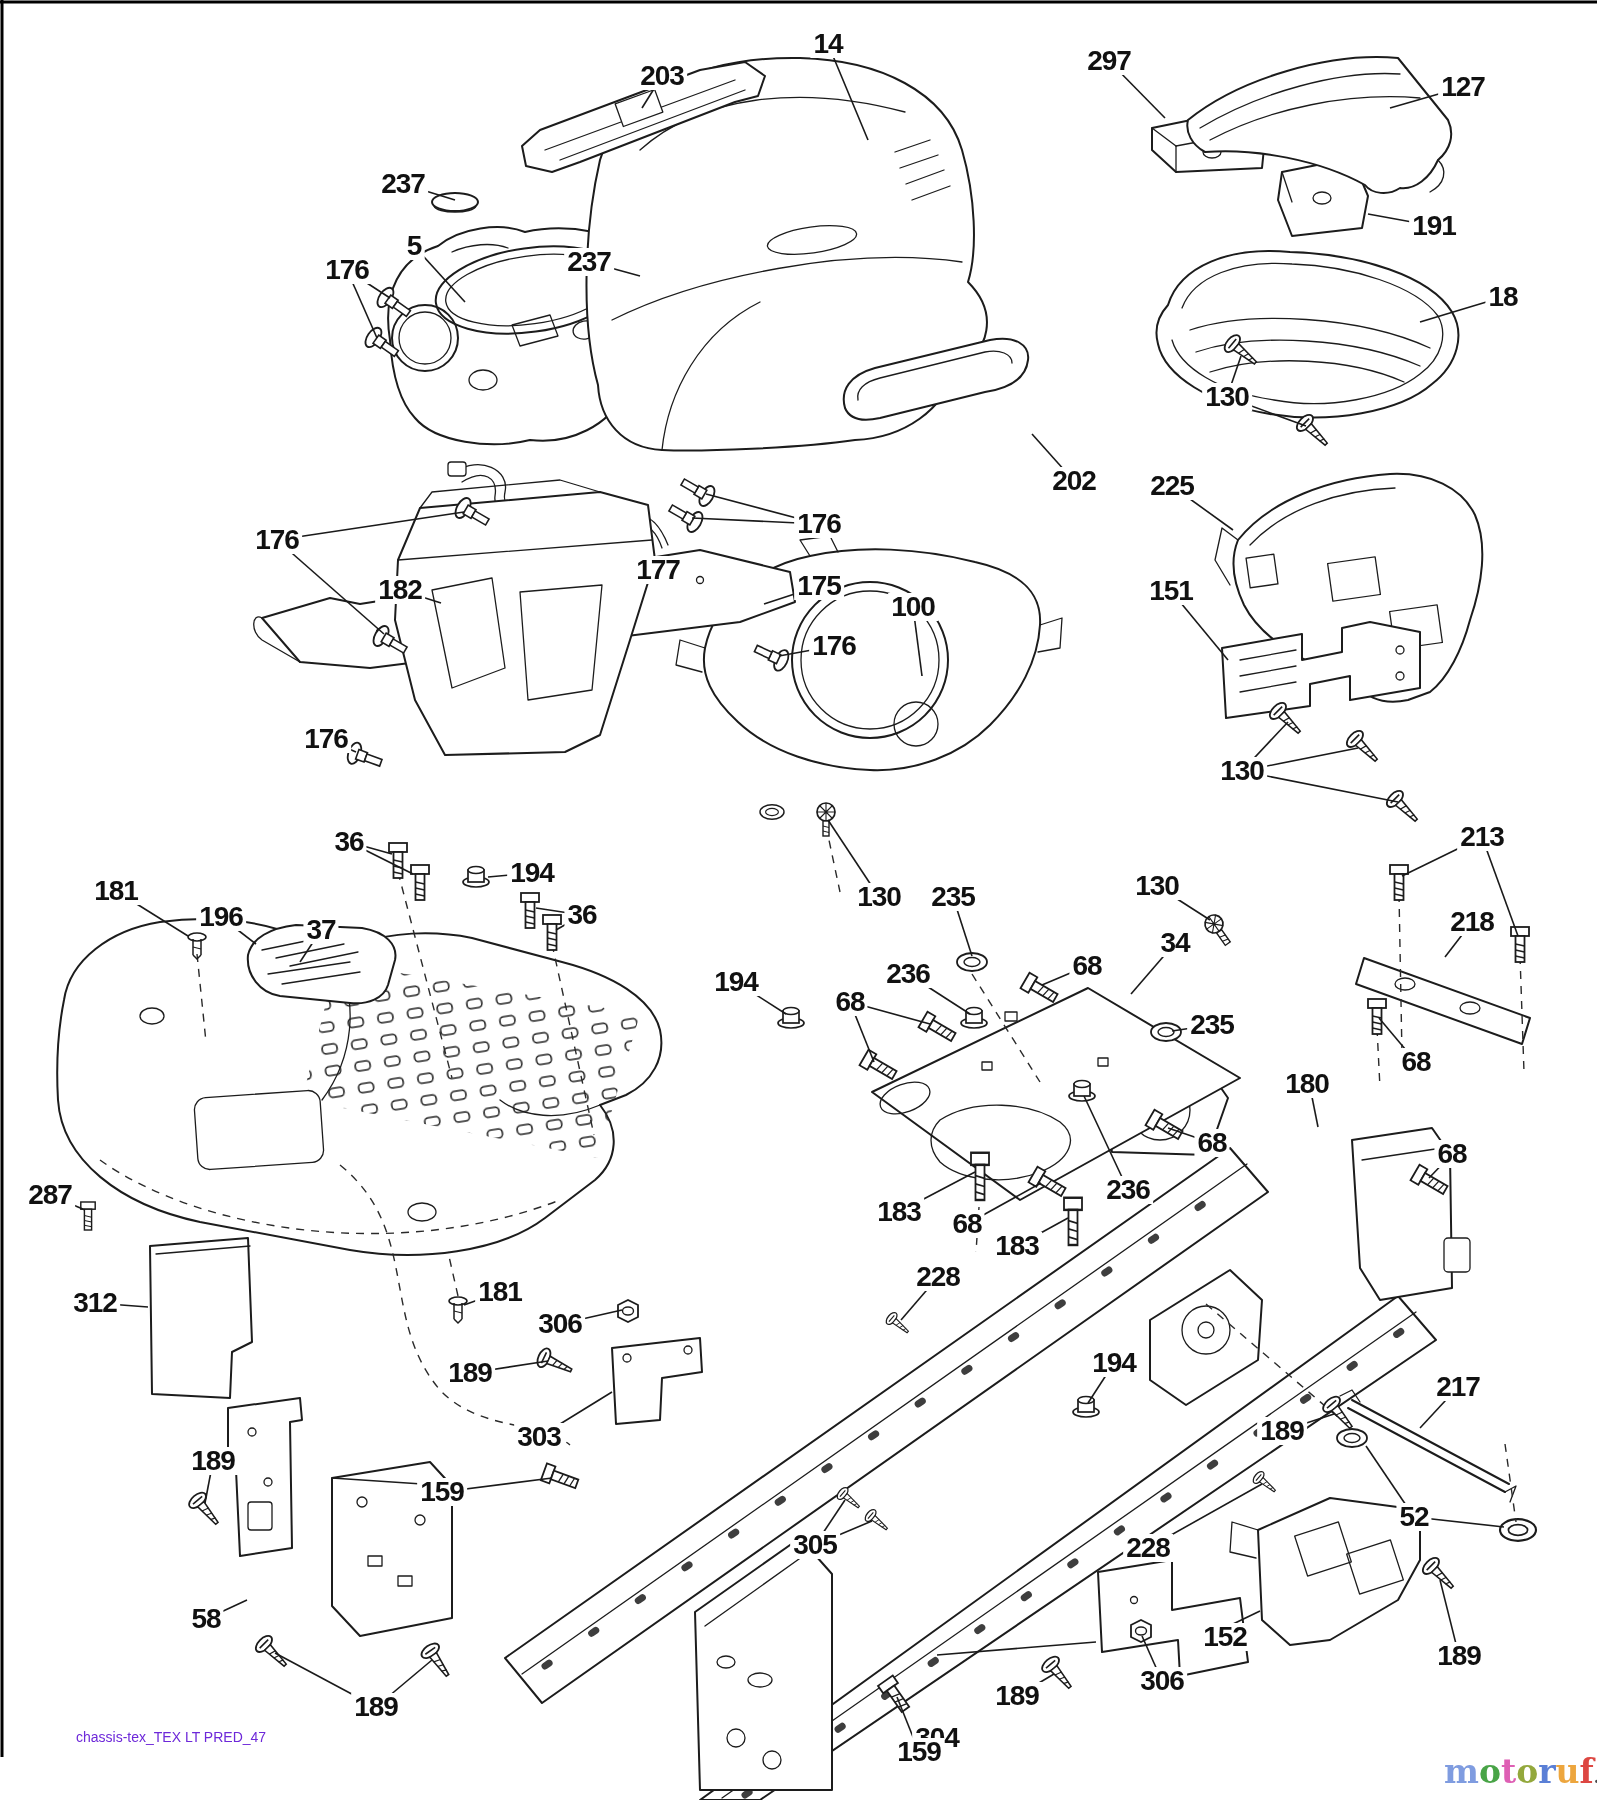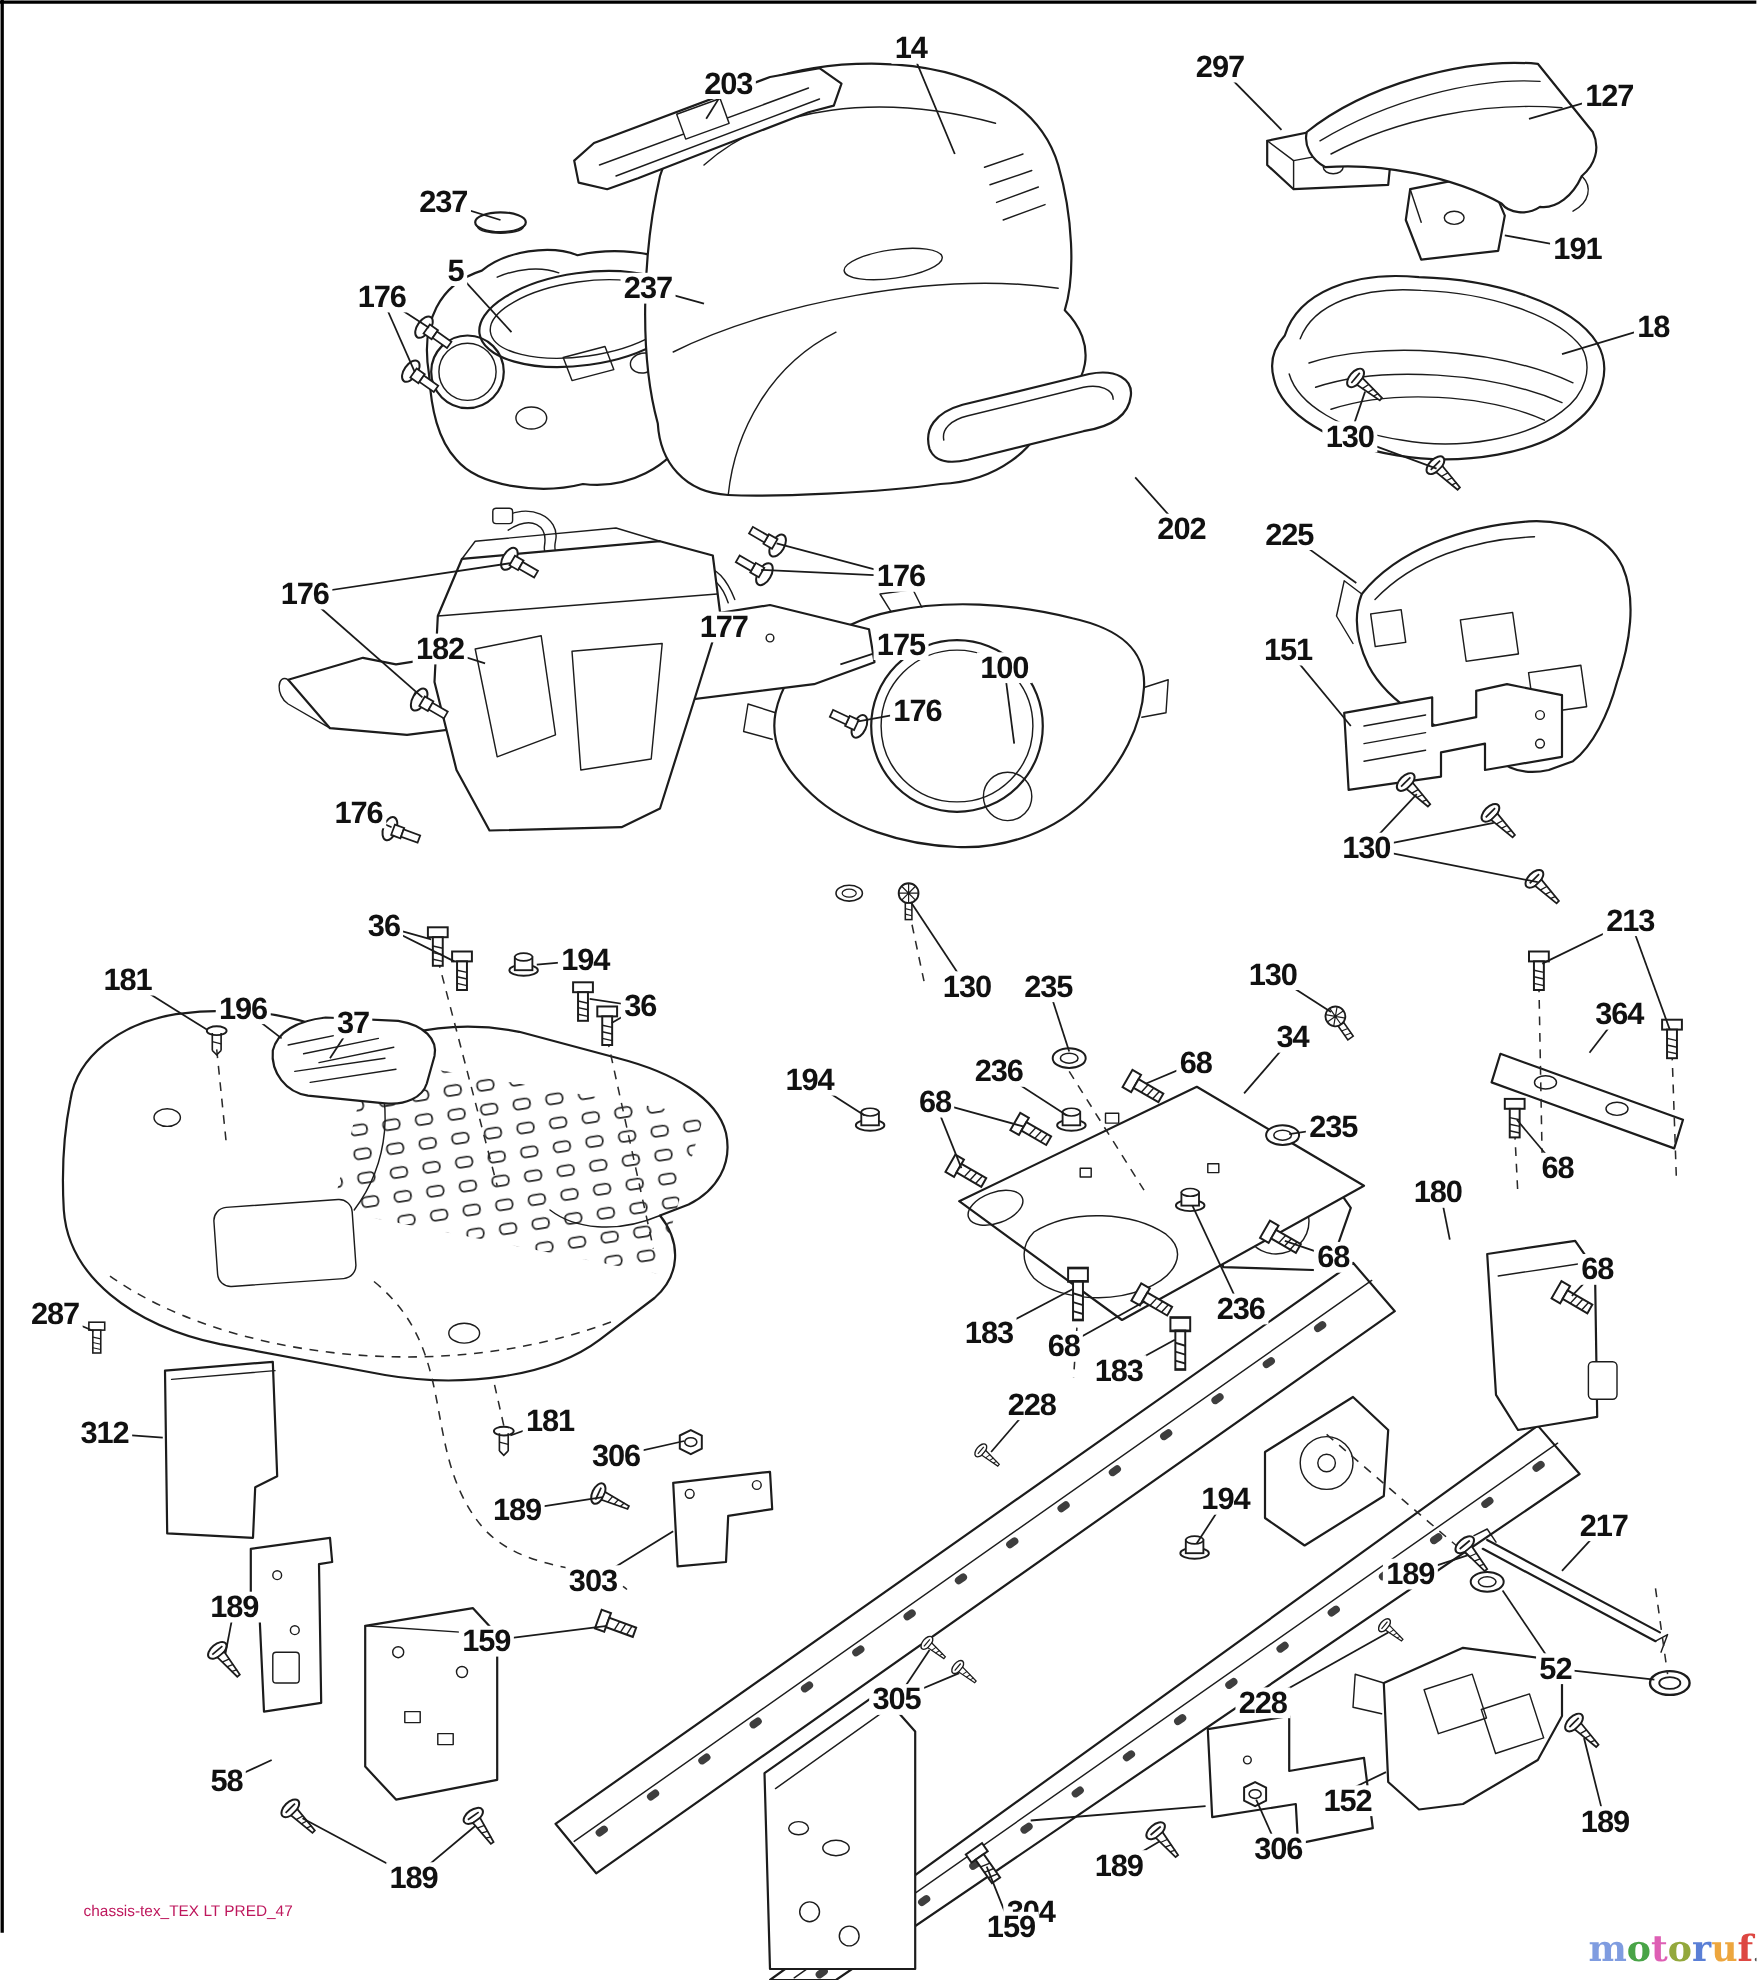--- a/index.html
+++ b/index.html
@@ -12,21 +12,21 @@
   .ln1 { stroke:#1c1c1c; stroke-width:1.3; fill:none; stroke-linejoin:round; stroke-linecap:round; }
   .fw  { fill:#ffffff; }
   .dash { stroke:#2a2a2a; stroke-width:1.4; fill:none; stroke-dasharray:8 7; }
   .holes { stroke:#1c1c1c; stroke-width:7; stroke-dasharray:5 52; fill:none; stroke-linecap:round; opacity:.85; }
   .callout {
     position:absolute; transform:translate(-50%,-50%);
     font-weight:bold; font-size:28px; color:#111; letter-spacing:-1px;
     background:#fff; padding:0 3px; line-height:1; white-space:nowrap;
   }
   .footer-code {
-    position:absolute; left:76px; top:1729px; font-size:14px; color:#be185d;
+    position:absolute; left:76px; top:1729px; font-size:14px; color:#6d28d9;
     font-family:"Liberation Sans", sans-serif;
   }
   .logo {
     position:absolute; left:1444px; top:1755px; line-height:1;
     font-family:"DejaVu Serif", serif; font-weight:bold; font-size:33px; white-space:nowrap;
   }
   .logo .logo-de { font-size:17px; color:#4a4a4a; font-weight:bold; }
 </style>
 </head>
 <body>
@@ -513,21 +513,21 @@
       <div class="callout" style="left: 834px; top: 646px;">176</div>
       <div class="callout" style="left: 1242px; top: 771px;">130</div>
       <div class="callout" style="left: 326px; top: 739px;">176</div>
       <div class="callout" style="left: 349px; top: 842px;">36</div>
       <div class="callout" style="left: 532px; top: 873px;">194</div>
       <div class="callout" style="left: 879px; top: 897px;">130</div>
       <div class="callout" style="left: 953px; top: 897px;">235</div>
       <div class="callout" style="left: 1157px; top: 886px;">130</div>
       <div class="callout" style="left: 1482px; top: 837px;">213</div>
       <div class="callout" style="left: 1175px; top: 943px;">34</div>
-      <div class="callout" style="left: 1472px; top: 922px;">364</div>
+      <div class="callout" style="left: 1472px; top: 922px;">218</div>
       <div class="callout" style="left: 1087px; top: 966px;">68</div>
       <div class="callout" style="left: 116px; top: 891px;">181</div>
       <div class="callout" style="left: 221px; top: 917px;">196</div>
       <div class="callout" style="left: 321px; top: 930px;">37</div>
       <div class="callout" style="left: 582px; top: 915px;">36</div>
       <div class="callout" style="left: 908px; top: 974px;">236</div>
       <div class="callout" style="left: 850px; top: 1002px;">68</div>
       <div class="callout" style="left: 736px; top: 982px;">194</div>
       <div class="callout" style="left: 1212px; top: 1025px;">235</div>
       <div class="callout" style="left: 1416px; top: 1062px;">68</div>

